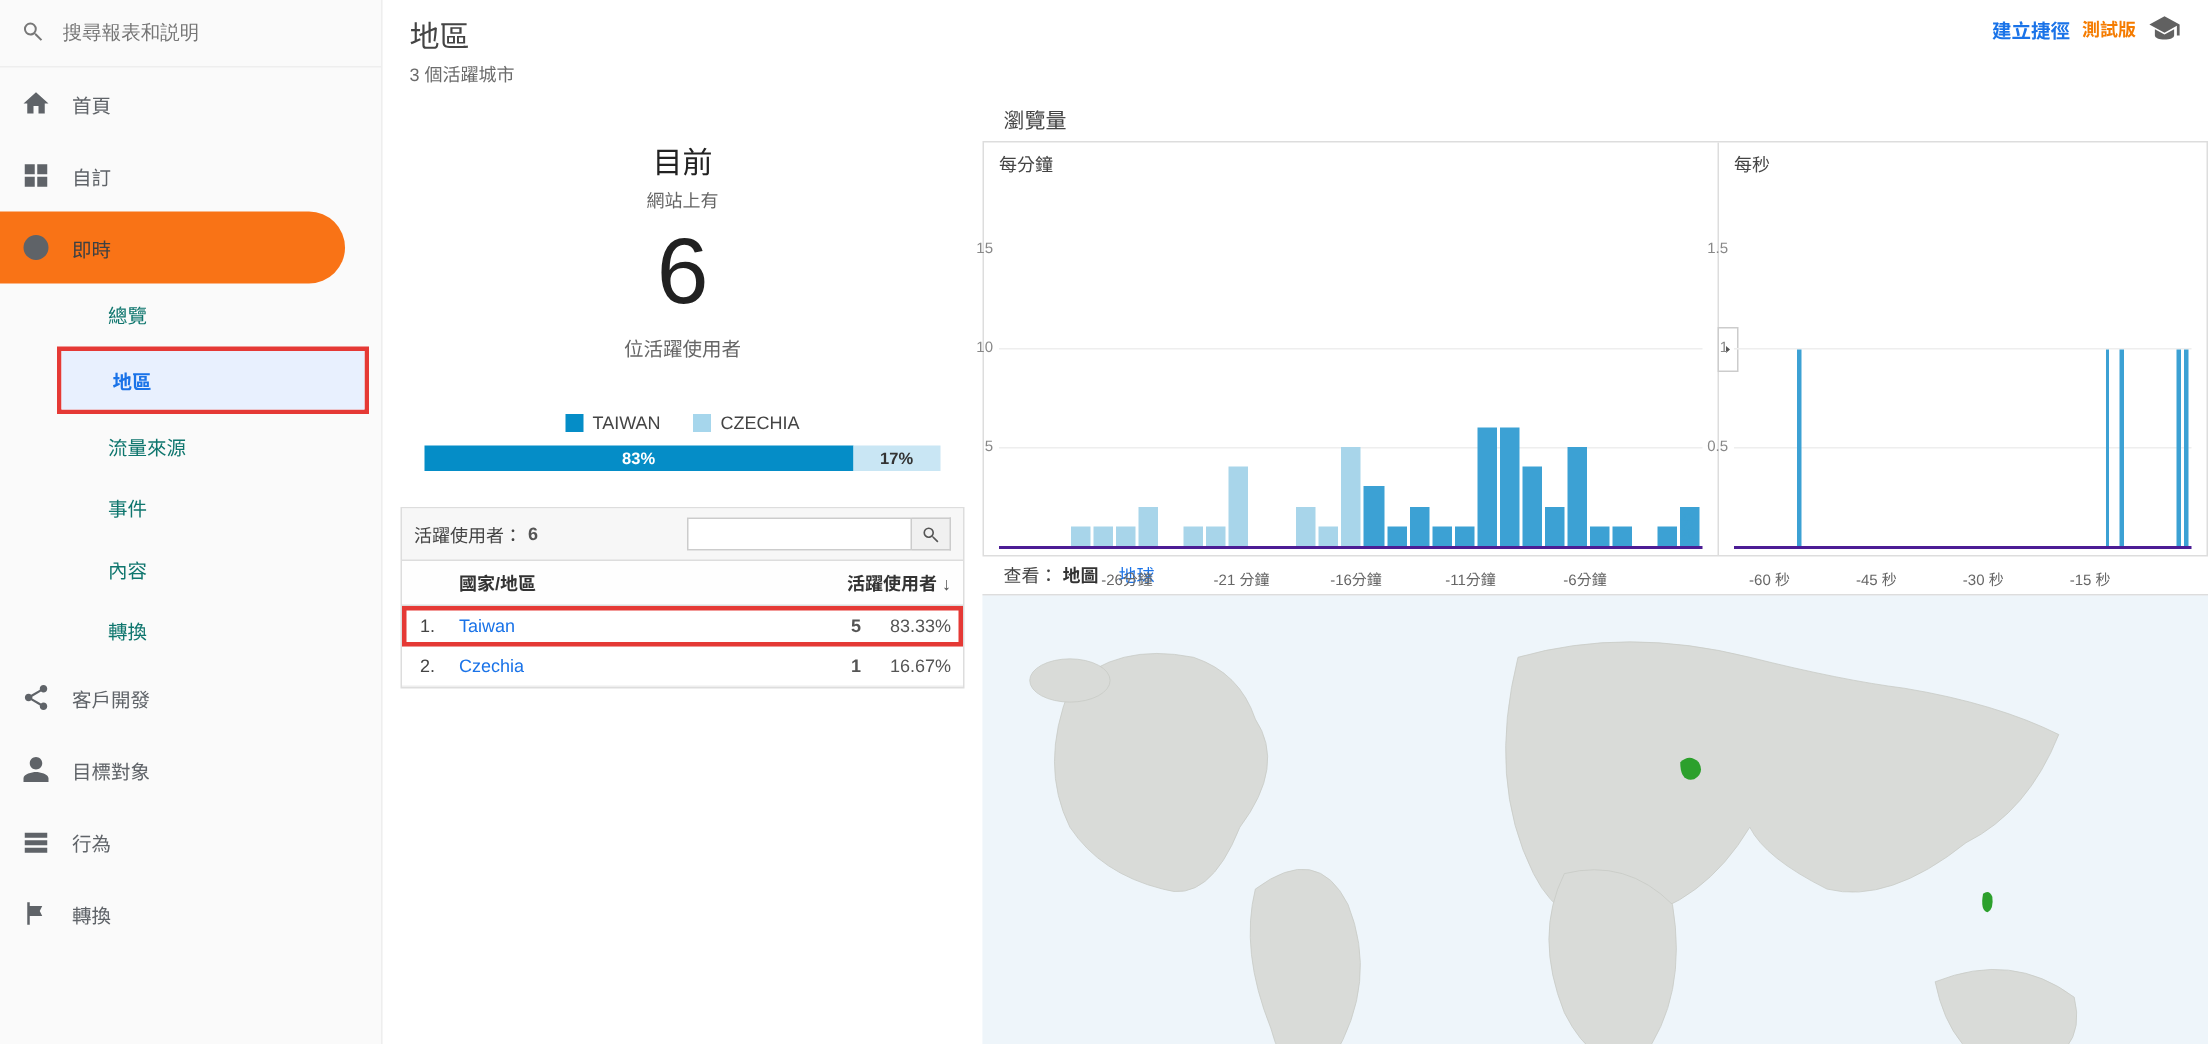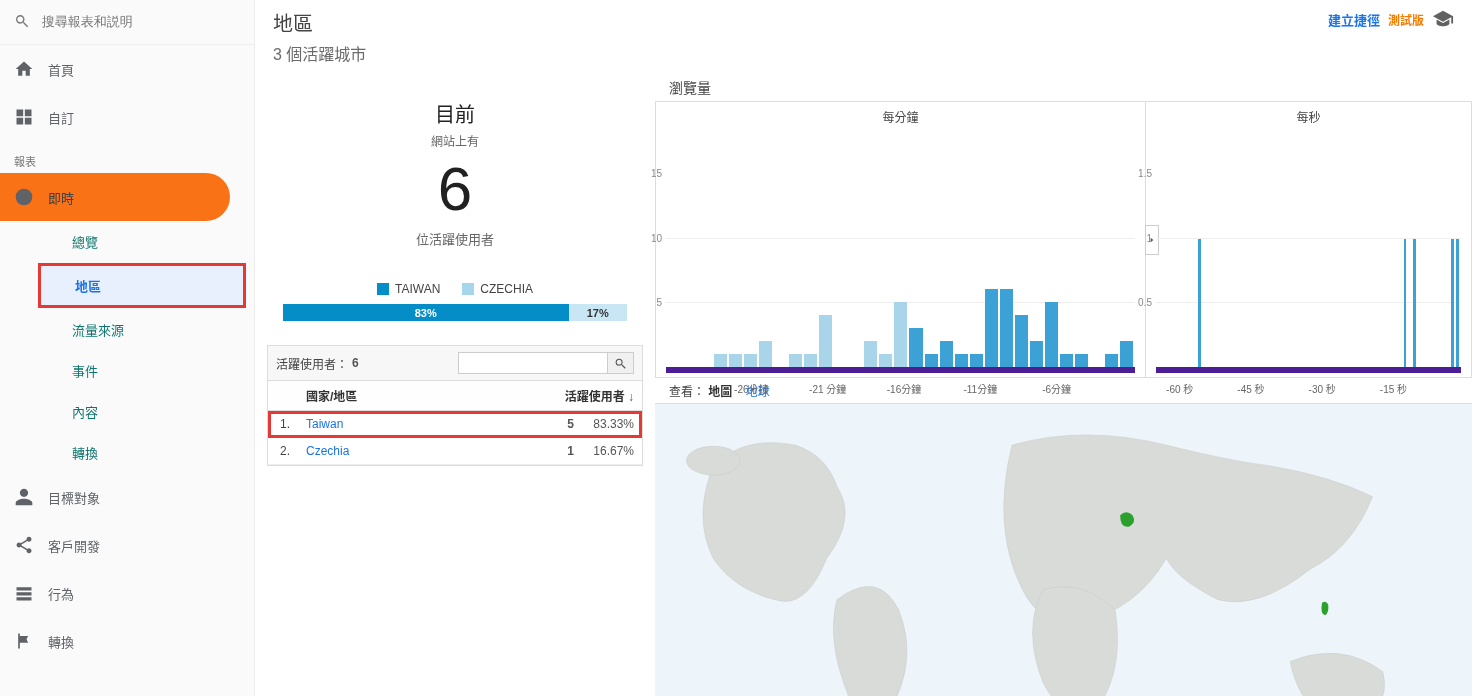--- a/index.html
+++ b/index.html
@@ -17,21 +17,21 @@
   .nav-heading { padding: 12px 14px 4px 14px; font-size: 11px; color: #777; }
   .sub-item { display: block; padding: 10px 12px 10px 34px; cursor: pointer; color: #0f766e; }
   .sub-item.active { color: #1a73e8; font-weight: bold; background: #e8f0fe; }
   .sub-item-wrap { margin: 1px 8px 1px 38px; }
   .sub-item-wrap.hl { border: 3px solid #e53935; }
 
   
   .main { flex: 1; display: flex; flex-direction: column; }
   .header { display: flex; align-items: flex-start; padding: 8px 18px 4px 18px; }
   .page-title { font-size: 20px; color: #444; }
-  .subtitle { font-size: 16px; color: #6b6b6b; margin-top: 4px; }
+  .subtitle { font-size: 12px; color: #6b6b6b; margin-top: 4px; }
   .header-right { margin-left: auto; display: flex; align-items: center; gap: 8px; }
   .shortcut { color: #1a73e8; font-weight: bold; font-size: 13px; }
   .beta { color: #f57c00; font-size: 12px; font-weight: bold; }
   .grad { width: 22px; height: 22px; fill: #616161; }
 
   .content { display: flex; flex: 1; }
   .left-col { width: 400px; display: flex; flex-direction: column; padding: 0 0 0 0; }
   .right-col { flex: 1; display: flex; flex-direction: column; }
 
   
@@ -66,25 +66,25 @@
   table.data th.r, table.data td.r { text-align: right; }
   table.data td { padding: 6px 8px; border-bottom: 1px solid #eee; }
   table.data td.n { text-align: right; color: #444; width: 30px; }
   table.data td.link { color: #1a73e8; }
   .hl-row { outline: 3px solid #e53935; outline-offset: -3px; }
   .sort-arrow::after { content: " ↓"; color: #555; }
 
   
   .charts-head { font-size: 14px; color: #444; padding: 8px 0 4px 14px; }
   .charts { display: flex; border: 1px solid #ddd; position: relative; }
-  .chart-box { position: relative; padding: 6px 10px 4px 10px; text-align: center; }
+  .chart-box { position: relative; padding: 6px 10px 4px 10px; }
   .chart-box.min { flex: 0 0 490px; border-right: 1px solid #ddd; }
   .chart-box.sec { flex: 1; }
   .chart-title { font-size: 12px; color: #444; margin-bottom: 6px; }
-  .chart-area { position: relative; height: 200px; border-bottom: 6px solid #4c1d95; margin-top: 48px; }
+  .chart-area { position: relative; height: 200px; border-bottom: 2px solid #4c1d95; margin-top: 48px; }
   .y-lbl { position: absolute; right: calc(100% + 4px); font-size: 10px; color: #888; transform: translateY(-50%); }
   .grid { position: absolute; left: 0; right: 0; border-top: 1px solid #eee; }
   .bars { position: absolute; left: 18px; right: 2px; bottom: 0; top: 0; display: flex; align-items: flex-end; gap: 2px; }
   .bar { flex: 1; background: #3ca1d4; }
   .bar.lt { background: #a8d5ea; }
   .x-labels { position: absolute; bottom: -14px; left: 18px; right: 2px; display: flex; font-size: 10px; color: #666; }
   .x-lbl { position: absolute; transform: translateX(-50%); white-space: nowrap; }
   .expand-tab { position: absolute; left: -1px; top: 50%; transform: translateY(-50%); width: 14px; height: 30px; border: 1px solid #ccc; background: #fff; display: flex; align-items: center; justify-content: center; cursor: pointer; }
   .expand-tab svg { width: 8px; height: 8px; fill: #555; }
   .min-tag { position: absolute; right: 4px; bottom: 2px; font-size: 10px; color: #3ca1d4; writing-mode: vertical-rl; }
@@ -116,21 +116,20 @@
         </svg>
       <span>首頁</span>
     </div>
     <div class="nav-item">
       <svg viewBox="0 0 24 24">
           <path d="M3 3h8v8H3zM13 3h8v8h-8zM3 13h8v8H3zM13 13h8v8h-8z"></path>
         </svg>
       <span>自訂</span>
     </div>
 
-    <div class="nav-heading">報表</div>
 
     <div class="nav-item selected">
       <svg viewBox="0 0 24 24">
           <path d="M12 2a10 10 0 100 20 10 10 0 000-20zm1 11h5v-2h-4V6h-2v7h1z"></path>
         </svg>
       <span>即時</span>
     </div>
 
     <div class="sub-item-wrap">
         <a class="sub-item">總覽</a>
@@ -146,29 +145,29 @@
       </div>
     <div class="sub-item-wrap">
         <a class="sub-item">內容</a>
       </div>
     <div class="sub-item-wrap">
         <a class="sub-item">轉換</a>
       </div>
 
     <div class="nav-item">
       <svg viewBox="0 0 24 24">
+          <path d="M18 16c-.8 0-1.5.3-2 .8l-7-4.1c0-.2.1-.5.1-.7s0-.5-.1-.7l7-4.1c.5.5 1.2.8 2 .8 1.7 0 3-1.3 3-3s-1.3-3-3-3-3 1.3-3 3c0 .2 0 .5.1.7l-7 4.1c-.5-.5-1.2-.8-2-.8-1.7 0-3 1.3-3 3s1.3 3 3 3c.8 0 1.5-.3 2-.8l7 4.1c0 .2-.1.5-.1.7 0 1.7 1.3 3 3 3s3-1.3 3-3-1.3-3-3-3z"></path>
+        </svg>
+      <span>客戶開發</span>
+    </div>
+    <div class="nav-item">
+      <svg viewBox="0 0 24 24">
           <path d="M12 12c2.7 0 5-2.3 5-5s-2.3-5-5-5-5 2.3-5 5 2.3 5 5 5zm0 2c-3.3 0-10 1.7-10 5v3h20v-3c0-3.3-6.7-5-10-5z"></path>
         </svg>
       <span>目標對象</span>
-    </div>
-    <div class="nav-item">
-      <svg viewBox="0 0 24 24">
-          <path d="M18 16c-.8 0-1.5.3-2 .8l-7-4.1c0-.2.1-.5.1-.7s0-.5-.1-.7l7-4.1c.5.5 1.2.8 2 .8 1.7 0 3-1.3 3-3s-1.3-3-3-3-3 1.3-3 3c0 .2 0 .5.1.7l-7 4.1c-.5-.5-1.2-.8-2-.8-1.7 0-3 1.3-3 3s1.3 3 3 3c.8 0 1.5-.3 2-.8l7 4.1c0 .2-.1.5-.1.7 0 1.7 1.3 3 3 3s3-1.3 3-3-1.3-3-3-3z"></path>
-        </svg>
-      <span>客戶開發</span>
     </div>
     <div class="nav-item">
       <svg viewBox="0 0 24 24">
           <path d="M3 5h18v4H3zM3 11h18v4H3zM3 17h18v4H3z"></path>
         </svg>
       <span>行為</span>
     </div>
     <div class="nav-item">
       <svg viewBox="0 0 24 24">
           <path d="M5 3v18h2v-7h10l-2-4 2-4H7V3z"></path>

